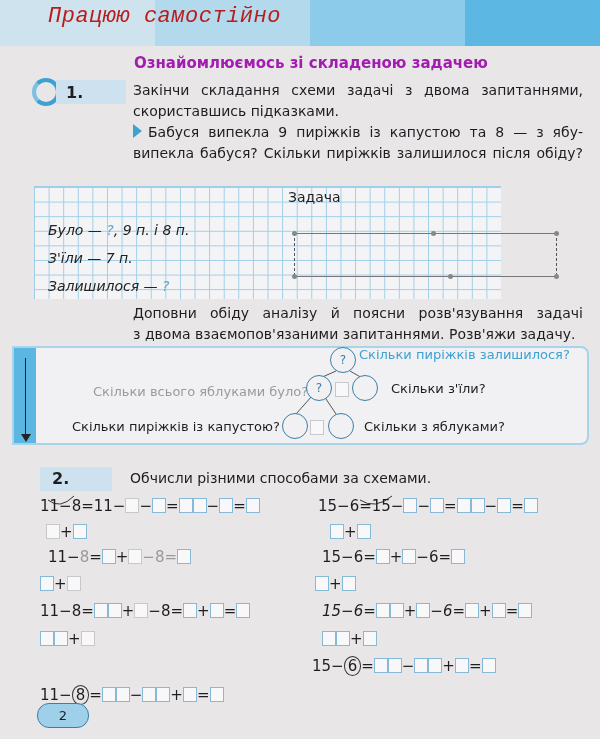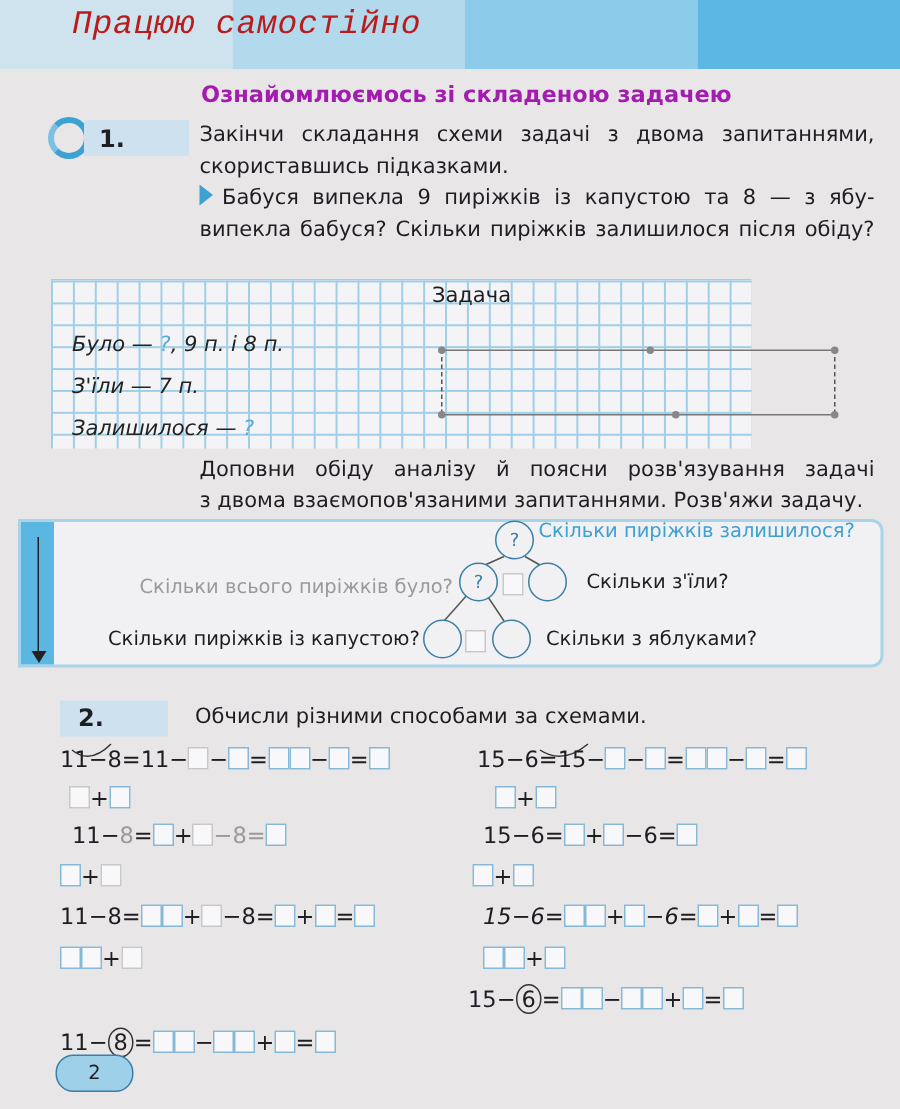--- a/index.html
+++ b/index.html
@@ -95,21 +95,21 @@
   <line x1="350" y1="371" x2="364" y2="379" stroke="#555" stroke-width="1"></line>
   <line x1="312" y1="396" x2="296" y2="414" stroke="#555" stroke-width="1"></line>
   <line x1="324" y1="396" x2="336" y2="414" stroke="#555" stroke-width="1"></line>
   <path d="M48 500 Q60 510 74 496" stroke="#333" fill="none" stroke-width="1"></path>
   <path d="M360 500 Q375 510 392 496" stroke="#333" fill="none" stroke-width="1"></path>
 </svg>
 
 <div class="circ" style="left:330px;top:347px;width:24px;height:24px;">?</div>
 <div class="abs" style="left:359px;top:347px;font-size:13px;color:#3da1d2;">Скільки пиріжків залишилося?</div>
 
-<div class="abs" style="left:93px;top:384px;font-size:13px;color:#9a9a9a;">Скільки всього пиріжків було?</div>
+<div class="abs" style="left:93px;top:384px;font-size:13px;color:#9a9a9a;">Скільки всього яблуками було?</div>
 <div class="circ" style="left:306px;top:375px;width:24px;height:24px;">?</div>
 <div class="abs" style="left:335px;top:380px;"><span class="sq gray"></span></div>
 <div class="circ" style="left:352px;top:375px;width:24px;height:24px;"></div>
 <div class="abs" style="left:391px;top:381px;font-size:13px;">Скільки з'їли?</div>
 
 <div class="abs" style="left:72px;top:419px;font-size:13px;">Скільки пиріжків із капустою?</div>
 <div class="circ" style="left:282px;top:413px;width:24px;height:24px;"></div>
 <div class="abs" style="left:310px;top:418px;"><span class="sq gray"></span></div>
 <div class="circ" style="left:328px;top:413px;width:24px;height:24px;"></div>
 <div class="abs" style="left:364px;top:419px;font-size:13px;">Скільки з яблуками?</div>

